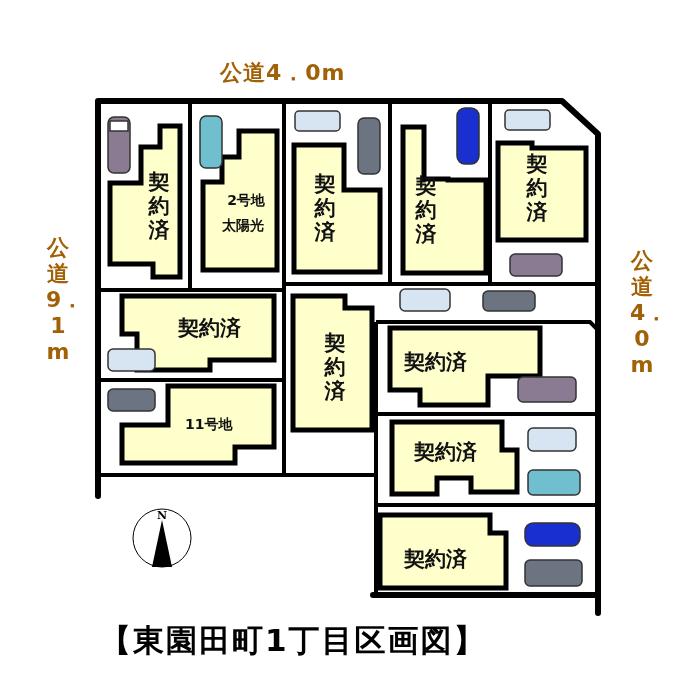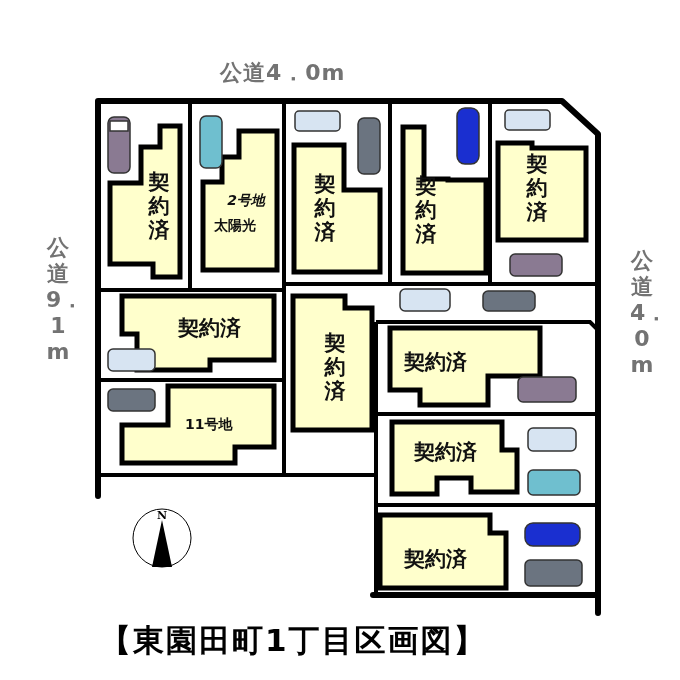--- a/index.html
+++ b/index.html
@@ -1,18 +1,18 @@
 <!DOCTYPE html>
 <html><head>
 <meta charset="utf-8">
 <style>
   html,body{margin:0;padding:0;background:#fff;}
   body{width:680px;height:680px;position:relative;overflow:hidden;font-family:"DejaVu Sans","Liberation Sans",sans-serif;}
   svg{position:absolute;left:0;top:0;}
-  .road-label{position:absolute;font-weight:bold;color:#737373;font-size:22px;line-height:1;}
+  .road-label{position:absolute;font-weight:bold;color:#a16207;font-size:22px;line-height:1;}
   .road-top{left:220px;top:62px;letter-spacing:1px;}
   .road-v{width:24px;text-align:center;font-size:22px;line-height:26px;word-break:break-all;}
   .road-left{left:46px;top:235px;}
   .road-right{left:630px;top:248px;}
   .title{position:absolute;left:100px;top:620px;font-size:31px;font-weight:bold;color:#000000;letter-spacing:2px;white-space:nowrap;}
   .lot-label{position:absolute;font-weight:bold;color:#111;font-size:21px;line-height:24px;text-align:center;}
   .vert{width:24px;word-break:break-all;}
   .small{font-size:14px;line-height:20px;}
 </style>
 </head>
@@ -80,22 +80,22 @@
     <polygon points="162,520 152,567 172,567" fill="#000"></polygon>
     <text x="162" y="519" font-size="11" font-weight="bold" text-anchor="middle" font-family="'DejaVu Serif',serif">N</text>
   </g>
 </svg>
 
 <div class="road-label road-top">公道4．0m</div>
 <div class="road-label road-v road-left">公道9．1m</div>
 <div class="road-label road-v road-right">公道4．0m</div>
 
 <div class="lot-label vert" style="left:147px;top:170px;">契約済</div>
-<div class="lot-label small" style="left:205px;top:190px;width:82px;font-style:italic;">2号地</div>
-<div class="lot-label small" style="left:197px;top:215px;width:76px;">太陽光</div>
+<div class="lot-label small" style="left:205px;top:190px;width:82px;">2号地</div>
+<div class="lot-label small" style="left:205px;top:215px;width:76px;">太陽光</div>
 <div class="lot-label vert" style="left:313px;top:172px;">契約済</div>
 <div class="lot-label vert" style="left:414px;top:174px;">契約済</div>
 <div class="lot-label vert" style="left:525px;top:152px;">契約済</div>
 <div class="lot-label" style="left:178px;top:316px;">契約済</div>
 <div class="lot-label vert" style="left:323px;top:331px;">契約済</div>
 <div class="lot-label" style="left:404px;top:350px;">契約済</div>
 <div class="lot-label" style="left:185px;top:412px;font-size:14px;">11号地</div>
 <div class="lot-label" style="left:414px;top:440px;">契約済</div>
 <div class="lot-label" style="left:404px;top:547px;">契約済</div>
 

